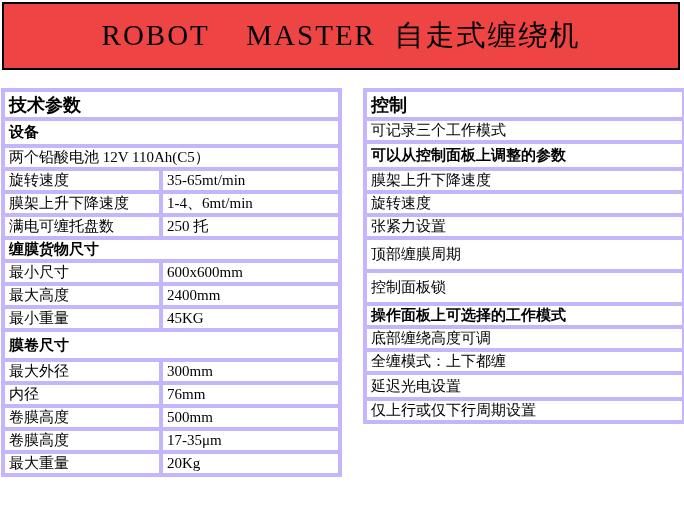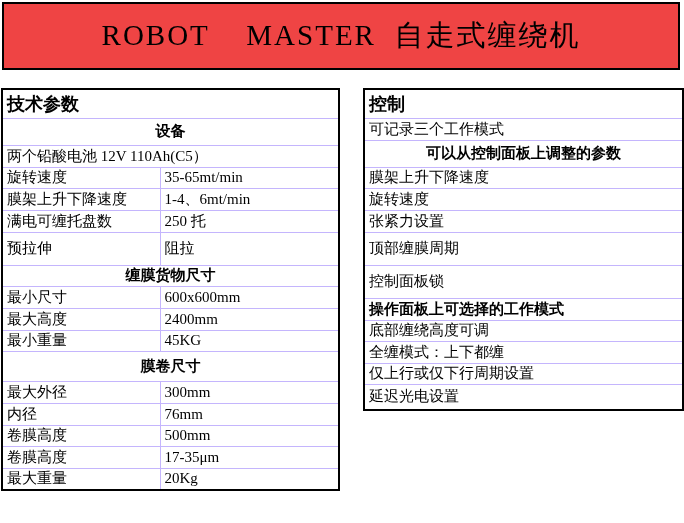--- a/index.html
+++ b/index.html
@@ -41,36 +41,36 @@
     left: 1px;
     top: 88px;
     width: 337px;
   }
   table.right-table {
     left: 363px;
     top: 88px;
     width: 319px;
   }
   table.spec td, table.spec th {
-    border: 1px solid #c4b5fd;
+    border: 4px solid #c4b5fd;
     padding: 0 4px;
     font-size: 15px;
     font-weight: normal;
     vertical-align: middle;
     overflow: hidden;
     white-space: nowrap;
   }
   .hdr1 {
     font-size: 18px !important;
     font-weight: bold !important;
     text-align: left;
   }
   .section {
     font-weight: bold !important;
-    text-align: center;
+    text-align: left;
   }
   .center { text-align: left; }
   .bold { font-weight: bold !important; }
 </style>
 </head>
 <body>
 
 <div class="page">
 
   <div class="title-box">
@@ -96,24 +96,20 @@
       <td class="center">旋转速度</td>
       <td class="center">35-65mt/min</td>
     </tr>
     <tr style="height:22px">
       <td class="center">膜架上升下降速度</td>
       <td class="center">1-4、6mt/min</td>
     </tr>
     <tr style="height:22px">
       <td class="center">满电可缠托盘数</td>
       <td class="center">250 托</td>
-    </tr>
-    <tr style="height:33px">
-      <td class="center">预拉伸</td>
-      <td class="center">阻拉</td>
     </tr>
     <tr style="height:21px">
       <td class="section" colspan="2">缠膜货物尺寸</td>
     </tr>
     <tr style="height:22px">
       <td class="center">最小尺寸</td>
       <td class="center">600x600mm</td>
     </tr>
     <tr style="height:22px">
       <td class="center">最大高度</td>
@@ -180,22 +176,22 @@
     </tr>
     <tr style="height:22px">
       <td class="center bold">操作面板上可选择的工作模式</td>
     </tr>
     <tr style="height:21px">
       <td class="center">底部缠绕高度可调</td>
     </tr>
     <tr style="height:22px">
       <td class="center">全缠模式：上下都缠</td>
     </tr>
+    <tr style="height:26px">
+      <td class="center">延迟光电设置</td>
+    </tr>
     <tr style="height:21px">
       <td class="center">仅上行或仅下行周期设置</td>
-    </tr>
-    <tr style="height:26px">
-      <td class="center">延迟光电设置</td>
     </tr>
   </tbody>
     </table>
 
 </div>
 
 </body></html>

